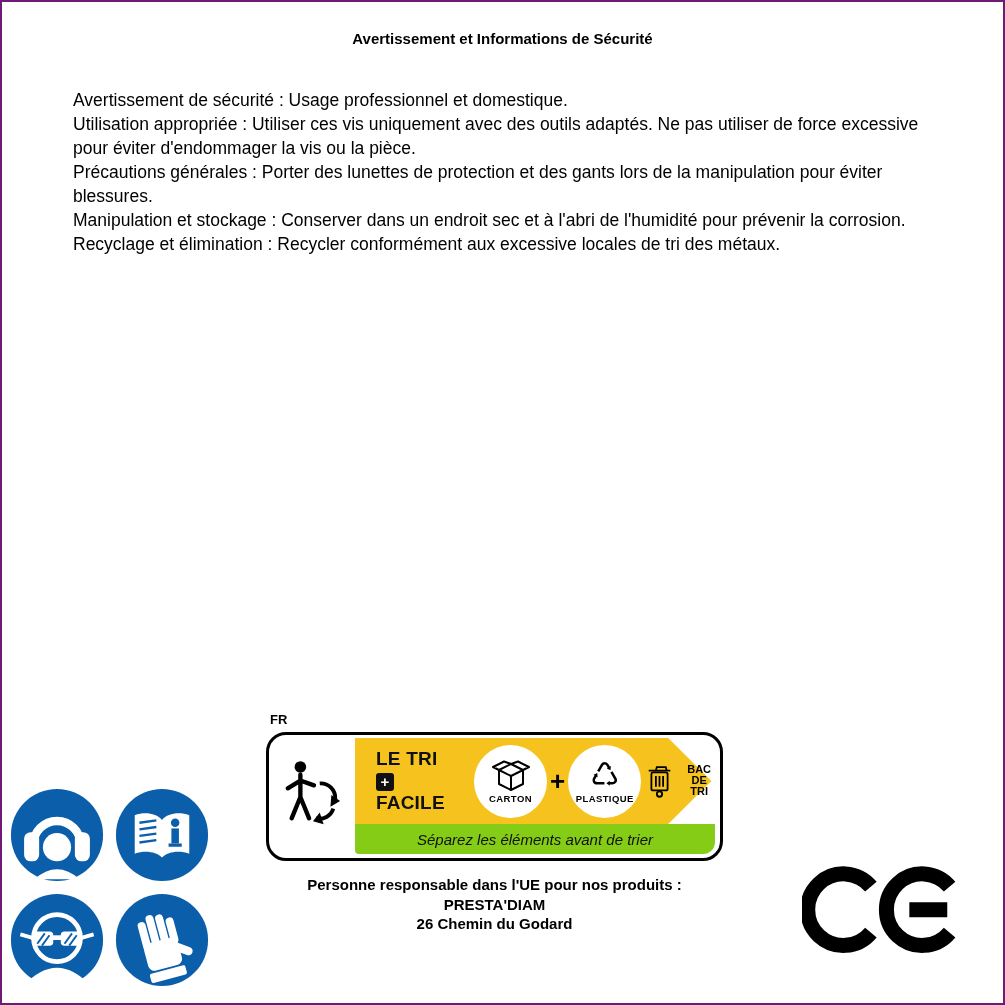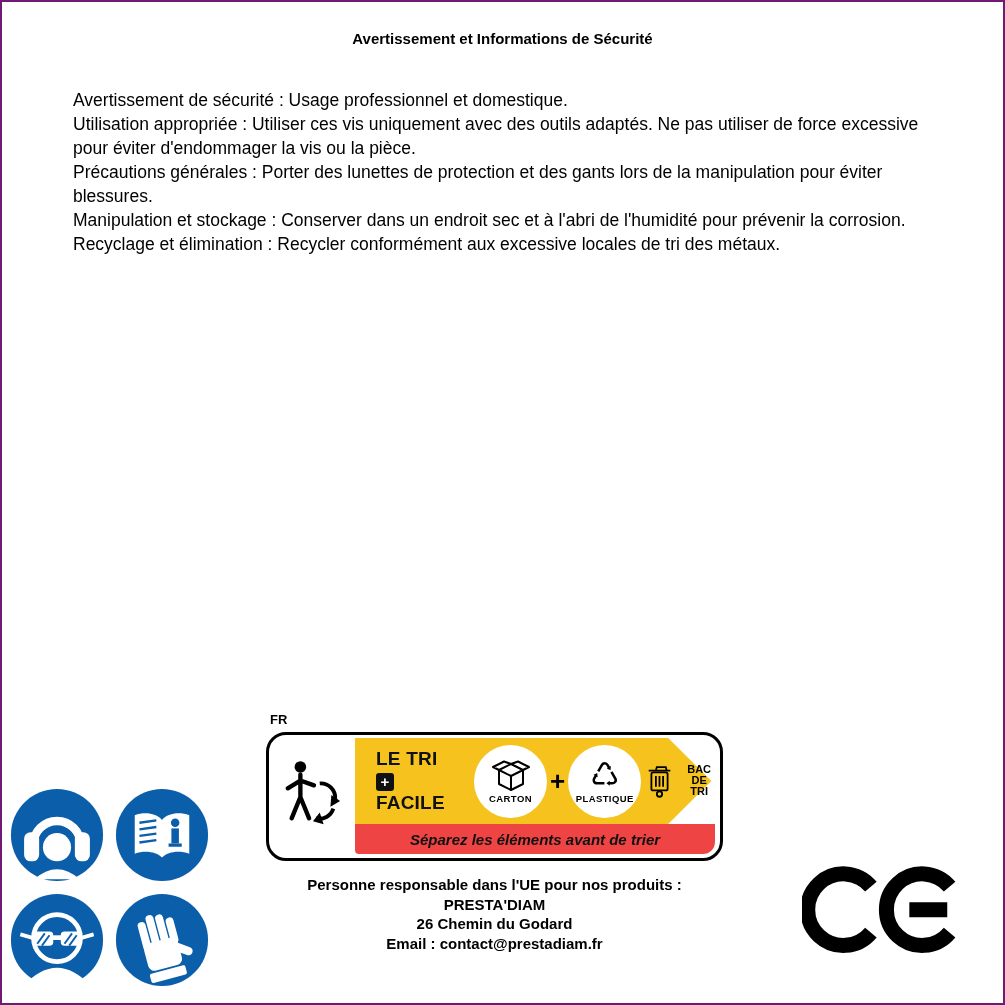--- a/index.html
+++ b/index.html
@@ -25,21 +25,21 @@
   .tri-yellow { position:absolute; inset:0; background:#f6c31e; clip-path:polygon(0 0, 87% 0, 99% 50%, 87% 100%, 0 100%); }
   .tri-row { position:relative; height:100%; display:flex; align-items:center; gap:4px; padding-left:9px;margin-left:12px; }
   .tri-badge { width:94px; font-weight:900; font-size:19px; line-height:22px; color:#111; letter-spacing:.2px; }
   .plusbox { display:inline-block; background:#111; color:#fff; width:18px; height:18px; line-height:18px; text-align:center; font-size:15px; font-weight:900; border-radius:3px; margin-right:2px; }
   .mat-circle { width:73px; height:73px; background:#fff; border-radius:50%; display:flex; flex-direction:column; align-items:center; justify-content:center; gap:1px; }
   .mat-label { font-size:9.5px; font-weight:bold; letter-spacing:.4px; }
   .plus-sign { font-size:26px; font-weight:bold; margin:0 -1px; }
   .recycle-glyph { font-size:33px; line-height:34px; font-family:"DejaVu Sans", sans-serif; }
   .bin-group { display:flex; align-items:flex-start; gap:14px; margin-left:1px; }
   .bin-label { font-size:11px; font-weight:800; line-height:11px; text-align:center; }
-  .tri-bottom { height:30px; background:#ef4444; display:flex; align-items:center; justify-content:center; font-style:italic; font-weight:bold; font-size:15px; color:#111; border-radius:0 0 12px 4px; }
+  .tri-bottom { height:30px; background:#84cc16; display:flex; align-items:center; justify-content:center; font-style:italic; font-weight:normal; font-size:15px; color:#111; border-radius:0 0 12px 4px; }
 
   .resp { position:absolute; left:239px; top:873px; width:507px; text-align:center; font-weight:bold; font-size:15px; line-height:19.5px; }
 
   .ce { position:absolute; left:800px; top:850px; width:166px; height:116px; }
   .ce svg { width:100%; height:100%; display:block; }
 </style>
 </head>
 <body>
 
 <div class="page">
@@ -174,21 +174,20 @@
         </div>
       </div>
       <div class="tri-bottom">Séparez les éléments avant de trier</div>
     </div>
   </div>
 
   <div class="resp">
     <div>Personne responsable dans l'UE pour nos produits :</div>
     <div>PRESTA'DIAM</div>
     <div>26 Chemin du Godard</div>
-    <div>Email : contact@prestadiam.fr</div>
   </div>
 
   <div class="ce">
     <svg viewBox="0 0 232 125">
       <g fill="none" stroke="#000" stroke-width="21">
         <path d="M96.3 29.9 A50 50 0 1 0 96.3 94.1"></path>
         <path d="M206.3 29.9 A50 50 0 1 0 206.3 94.1"></path>
         <line x1="150" y1="62" x2="203" y2="62"></line>
       </g>
     </svg>

